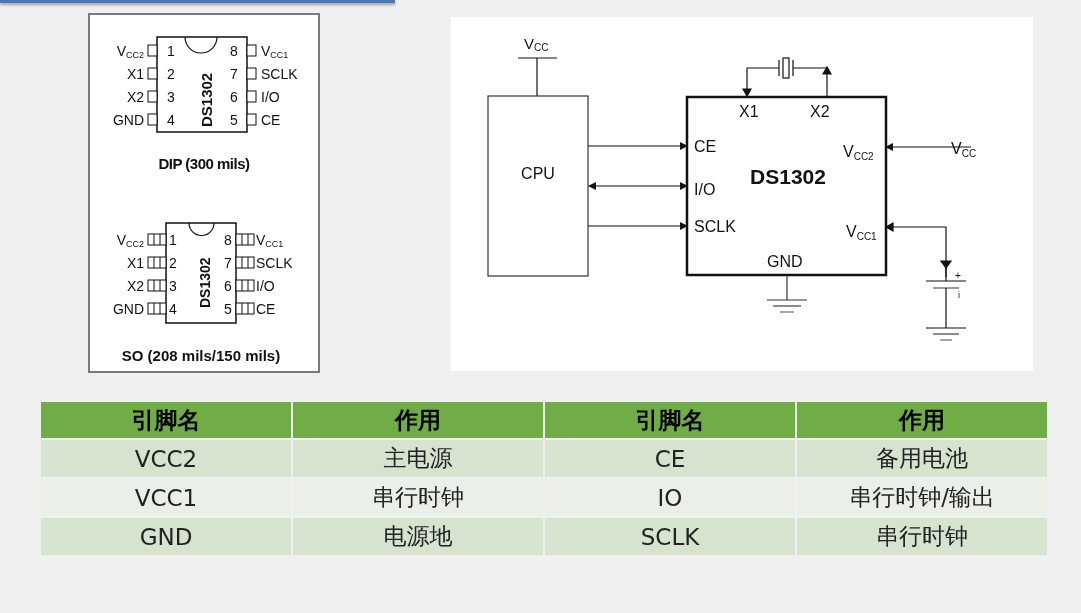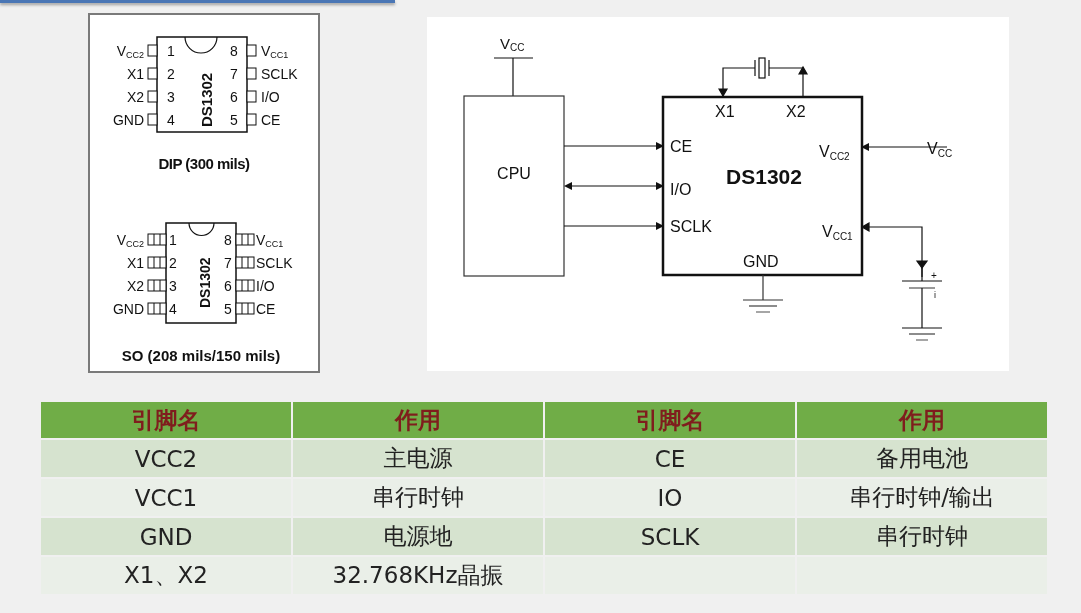--- a/index.html
+++ b/index.html
@@ -2,26 +2,26 @@
 <html><head>
 <meta charset="utf-8">
 <style>
   html, body { margin:0; padding:0; }
   body { width:1081px; height:613px; background:#f0f0f0; position:relative; overflow:hidden;
          font-family:"Liberation Sans", sans-serif; }
   .topbar { position:absolute; left:0; top:0; width:395px; height:3px; background:#4a76b5;
             box-shadow:0 2px 3px rgba(0,0,0,0.35); }
   .pinout-panel { position:absolute; left:88px; top:13px; width:232px; height:360px;
                   background:#fff; border:2px solid #7a7a7a; box-sizing:border-box; }
-  .circuit-panel { position:absolute; left:427px; top:17px; width:582px; height:354px; background:#fff; }
+  .circuit-panel { position:absolute; left:451px; top:17px; width:582px; height:354px; background:#fff; }
   svg text { font-family:"Liberation Sans", sans-serif; fill:#111; }
   .tbl { position:absolute; left:39px; top:400px; border-collapse:separate; border-spacing:2px 2px; }
   .tbl td, .tbl th { width:250px; text-align:center; padding:0; font-size:23px; color:#222; font-weight:normal;
                      font-family:"DejaVu Sans","Liberation Sans", sans-serif; }
-  .tbl th { background:#70ad47; color:#7f1d1d; font-weight:bold; height:36px; }
+  .tbl th { background:#70ad47; color:#000000; font-weight:bold; height:36px; }
   .tbl tr.odd td { background:#d6e3cf; height:37px; }
   .tbl tr.even td { background:#eaefe8; height:37px; }
 </style>
 </head>
 <body>
 
 <div class="topbar"></div>
 
 <div class="pinout-panel">
   <svg width="228" height="356" viewBox="0 0 228 356">
@@ -211,20 +211,14 @@
       <td>串行时钟</td>
       <td>IO</td>
       <td>串行时钟/输出</td>
     </tr>
     <tr class="odd">
       <td>GND</td>
       <td>电源地</td>
       <td>SCLK</td>
       <td>串行时钟</td>
     </tr>
-    <tr class="even">
-      <td>X1、X2</td>
-      <td>32.768KHz晶振</td>
-      <td></td>
-      <td></td>
-    </tr>
   </tbody>
 </table>
 
 </body></html>

